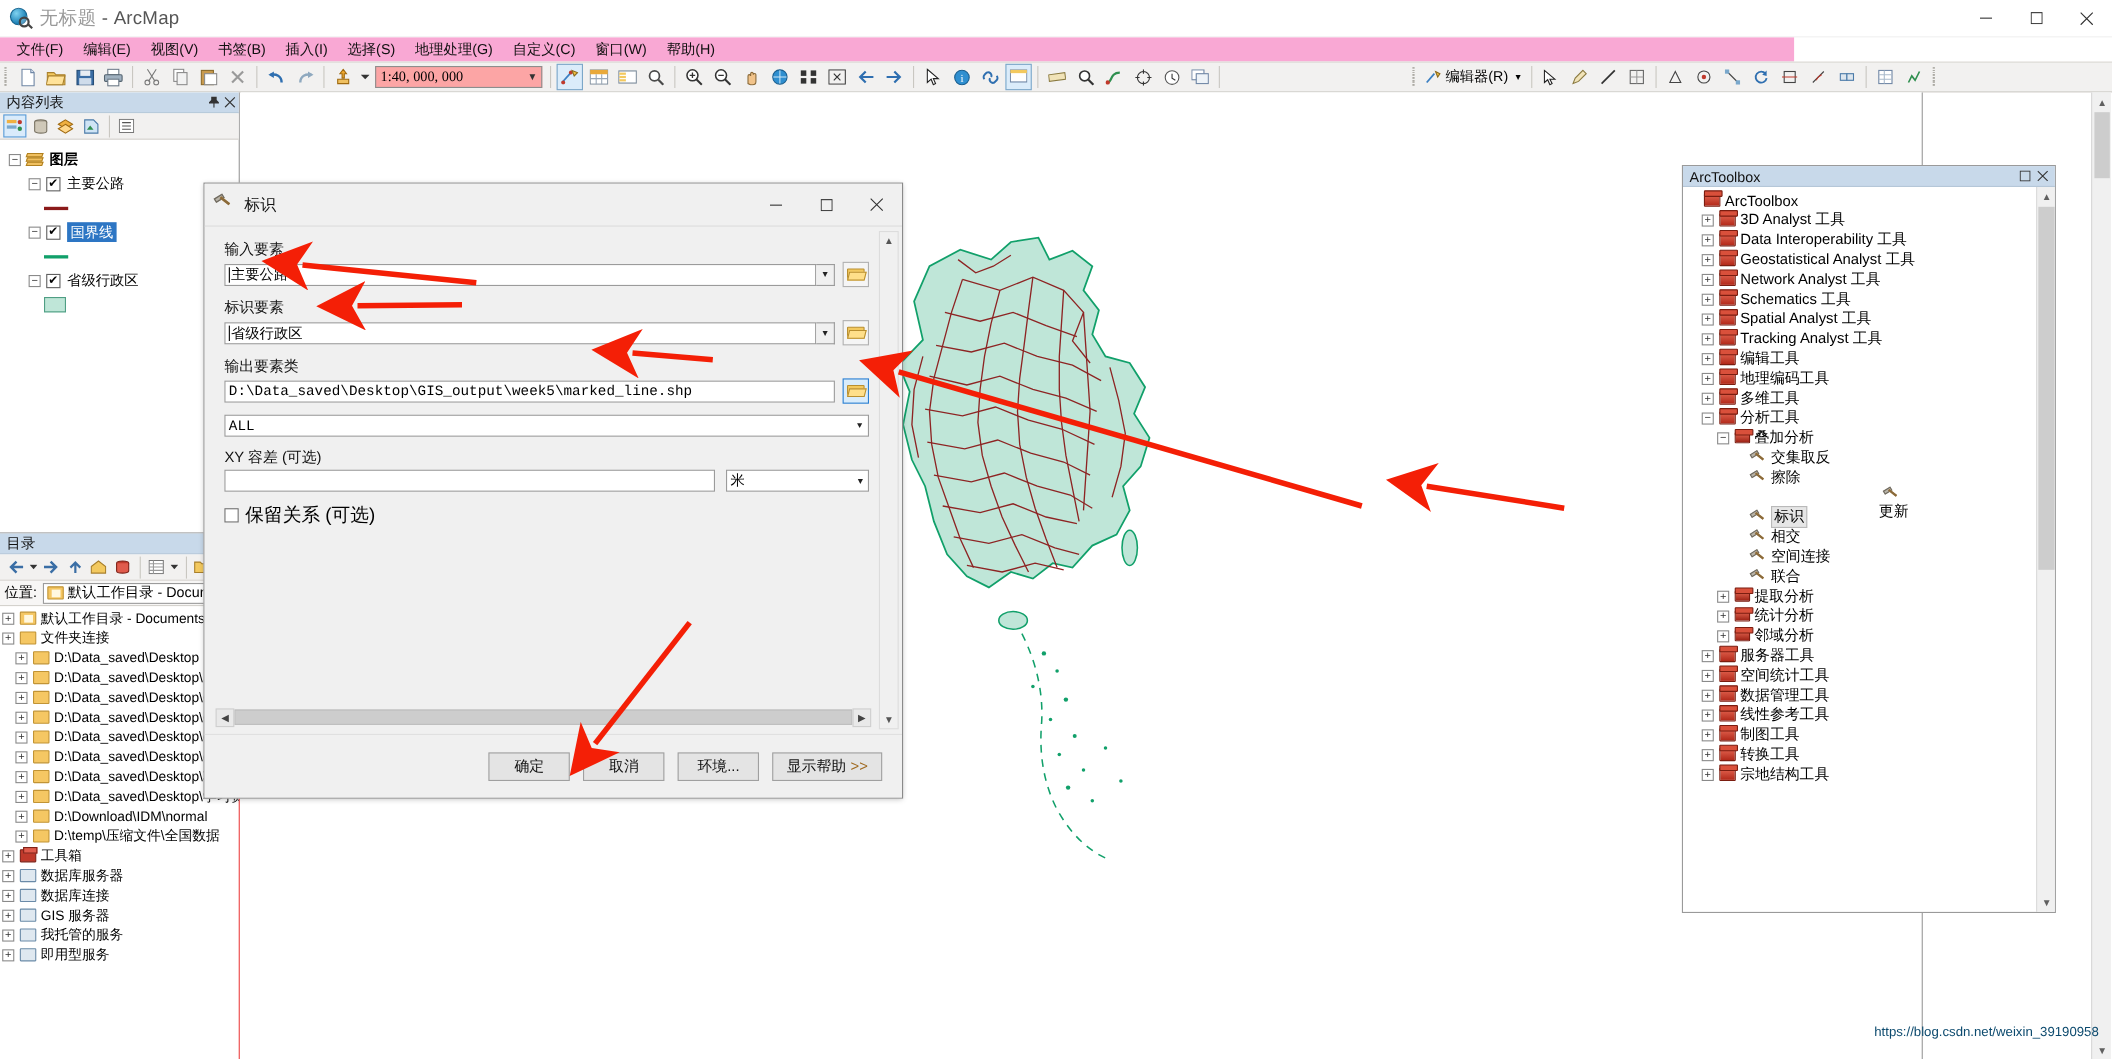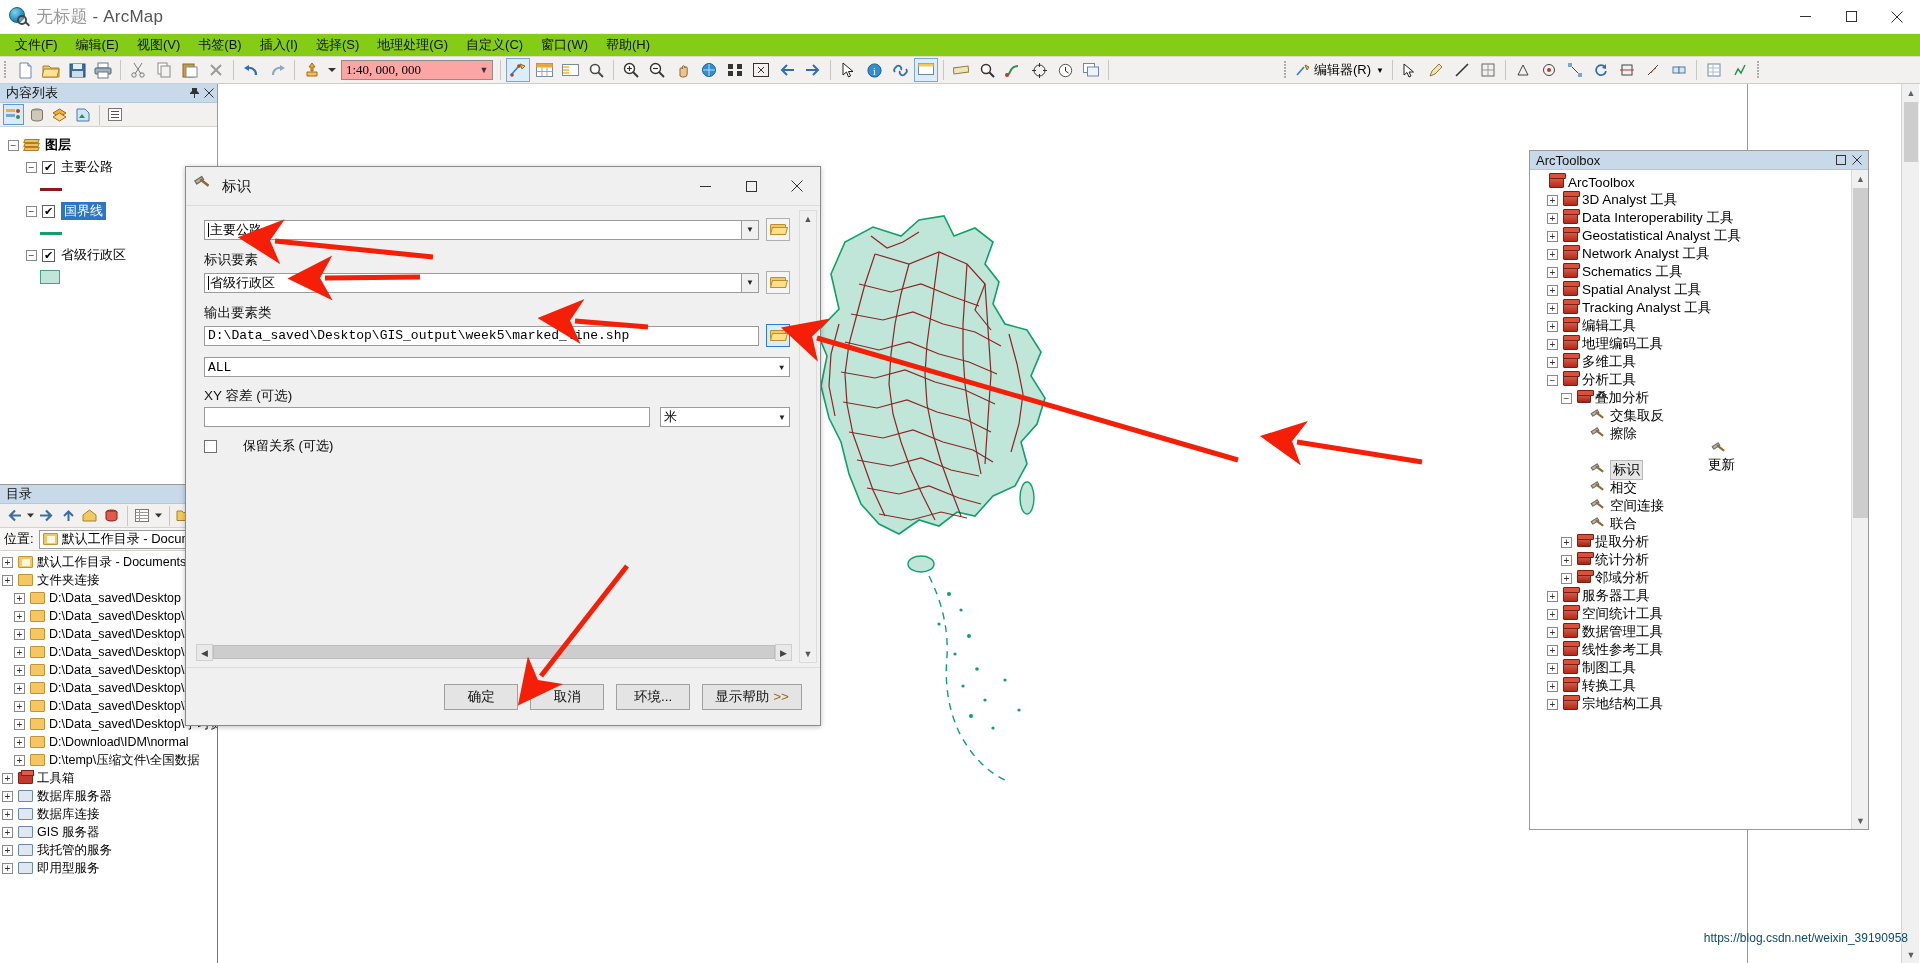--- a/index.html
+++ b/index.html
@@ -32,22 +32,22 @@
   }
   .title-icon .mag-handle{ position:absolute; left:17px; top:17px; width:5px;height:2px;background:#444; transform:rotate(45deg); }
   .title-text { font-size: 17px; color: #555; letter-spacing:.2px;}
   .title-text .doc { color:#9a9a9a; }
   .win-buttons { margin-left: auto; display:flex; height:34px; }
   .win-btn { width: 46px; height: 34px; display:flex; align-items:center; justify-content:center; color:#333; font-size:15px;}
   .win-btn svg { display:block; }
 
   
   .menubar {
-    position:absolute; left:0; top:34px; width:1920px; height:22px;
-    background:#84cc16; display:flex; align-items:center; padding-left:6px;
+    position:absolute; left:0; top:34px; width:1631px; height:22px;
+    background:#f9a8d4; display:flex; align-items:center; padding-left:6px;
     font-size: 13px; color:#111;
   }
   .menubar .mi { padding: 2px 9px; white-space:nowrap; }
 
   
   .toolbar-row {
     position:absolute; left:0; top:56px; width:1920px; height:28px;
     background:#f2f1f0; border-top:1px solid #dcdad5; border-bottom:1px solid #cfcdc8;
     display:flex; align-items:center;
   }
@@ -191,21 +191,21 @@
     width:100%; height:20px; border:1px solid #9b9b9b; background:#fff;
     display:flex;align-items:center;padding:0 3px; font-size:13px;
     font-family:"Liberation Mono","DejaVu Sans Mono",monospace;
   }
   .sel-combo .arrow{margin-left:auto;font-size:8px;color:#222;padding-right:2px;}
   .unit-combo{
     width:130px; height:20px; border:1px solid #9b9b9b; background:#fff; margin-left:10px;
     display:flex;align-items:center;padding:0 3px;font-size:13px;
   }
   .unit-combo .arrow{margin-left:auto;font-size:8px;color:#222;}
-  .chk-row{ display:flex;align-items:center; font-size:13px; margin-top:4px;gap:20px;}
+  .chk-row{ display:flex;align-items:center; font-size:17px; margin-top:4px;}
   .chk-sq{ width:13px;height:13px;border:1px solid #707070;background:#fff;margin-right:6px;}
   .dlg-vscroll{
     position:absolute; right:3px; top:4px; width:18px; height:calc(100% - 8px);
     background:#f0f0f0; border:1px solid #dcdcdc;
   }
   .dlg-vscroll .arrow{position:absolute;left:0;width:16px;height:16px;display:flex;align-items:center;justify-content:center;font-size:9px;color:#555;}
   .dlg-hscroll{
     position:absolute; left:10px; right:28px; bottom:6px; height:17px;
     background:#f0f0f0; display:flex; align-items:center;
   }
@@ -1135,20 +1135,21 @@
           <svg width="12" height="12" viewBox="0 0 12 12">
               <path d="M0.5,0.5 L11.5,11.5 M11.5,0.5 L0.5,11.5" stroke="#333" fill="none"></path>
             </svg>
         </span>
       </span>
     </div>
 
     <div class="dlg-body">
       <div class="dlg-content">
 
+        <div class="fld-label">输入要素</div>
         <div class="fld-row">
           <div class="fld-input cjk">
             <span class="caret"></span>
               <span>主要公路</span>
           </div>
           <div class="combo-arrow">▼</div>
           <div class="browse-btn">
             <span class="folder-open">
                 <span class="back"></span>
                 <span class="front"></span>

